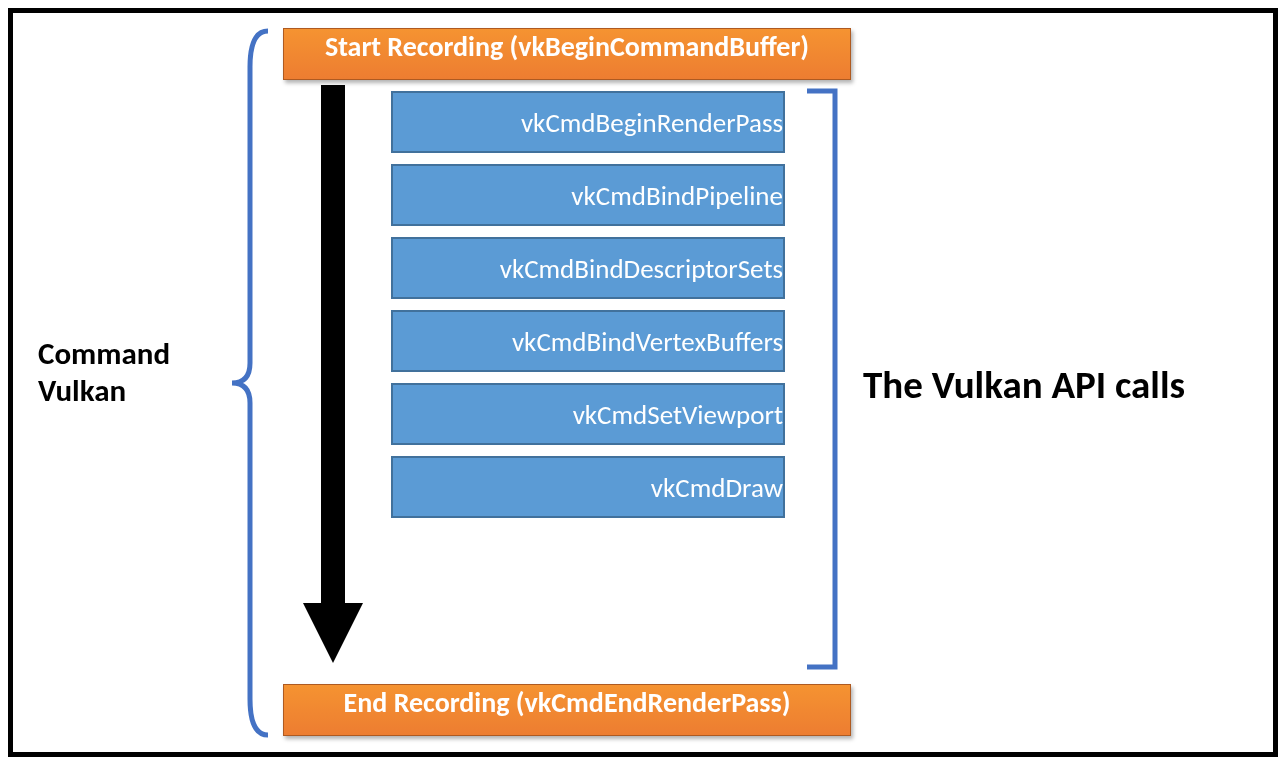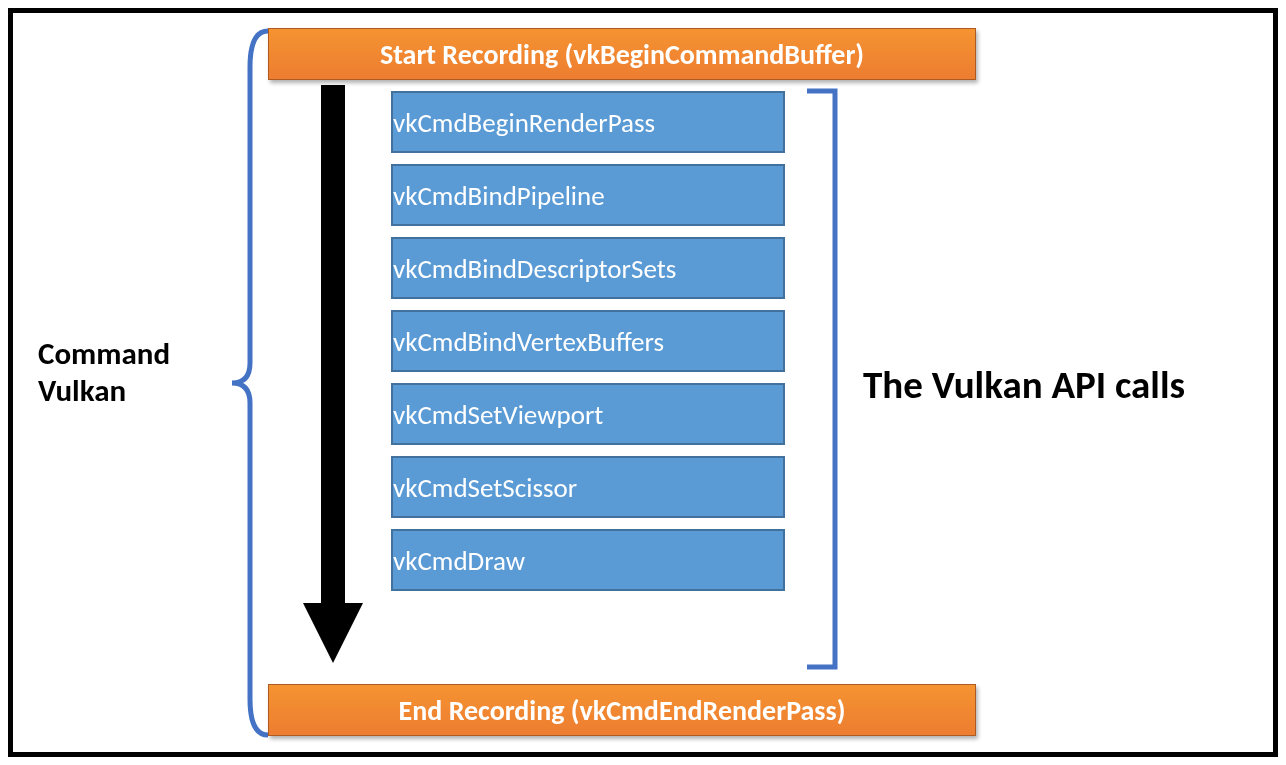--- a/index.html
+++ b/index.html
@@ -20,52 +20,51 @@
   background: #fff;
 }
 .content {
   position: relative;
   width: 100%;
   height: 100%;
 }
 
 .orange-box {
   position: absolute;
-  left: 255px;
-  width: 708px;
+  left: 270px;
+  width: 568px;
   height: 52px;
   background: linear-gradient(to bottom, #f59331 0%, #ed7d31 100%);
   border: 1px solid #ae5a21;
   box-shadow: 2px 3px 4px rgba(0,0,0,0.3);
   color: #fff;
   font-weight: bold;
   font-size: 28px;
   display: flex;
-  align-items: center;
   justify-content: center;
 }
 #start-box { top: 15px; }
 #end-box { top: 671px; }
 
 .cmd-list {
   position: absolute;
   top: 78px;
   left: 378px;
   width: 394px;
 }
 .blue-box {
   height: 62px;
   margin-bottom: 11px;
   background: #5b9bd5;
   border: 2px solid #41719c;
   color: #fff;
   font-size: 27px;
   display: flex;
   align-items: center;
-  justify-content: flex-start;
+  justify-content: flex-end;
 }
 
 .arrow {
   position: absolute;
   top: 72px;
   left: 290px;
 }
 
 .left-bracket {
   position: absolute;
@@ -143,23 +142,20 @@
       <div class="blue-box">
           <span>vkCmdBindDescriptorSets</span>
         </div>
       <div class="blue-box">
           <span>vkCmdBindVertexBuffers</span>
         </div>
       <div class="blue-box">
           <span>vkCmdSetViewport</span>
         </div>
       <div class="blue-box">
-          <span>vkCmdSetScissor</span>
-        </div>
-      <div class="blue-box">
           <span>vkCmdDraw</span>
         </div>
     </div>
 
     <div id="end-box" class="orange-box">
       <span>End Recording (vkCmdEndRenderPass)</span>
     </div>
 
     <div class="label-left">
       <span>Command</span><br>

